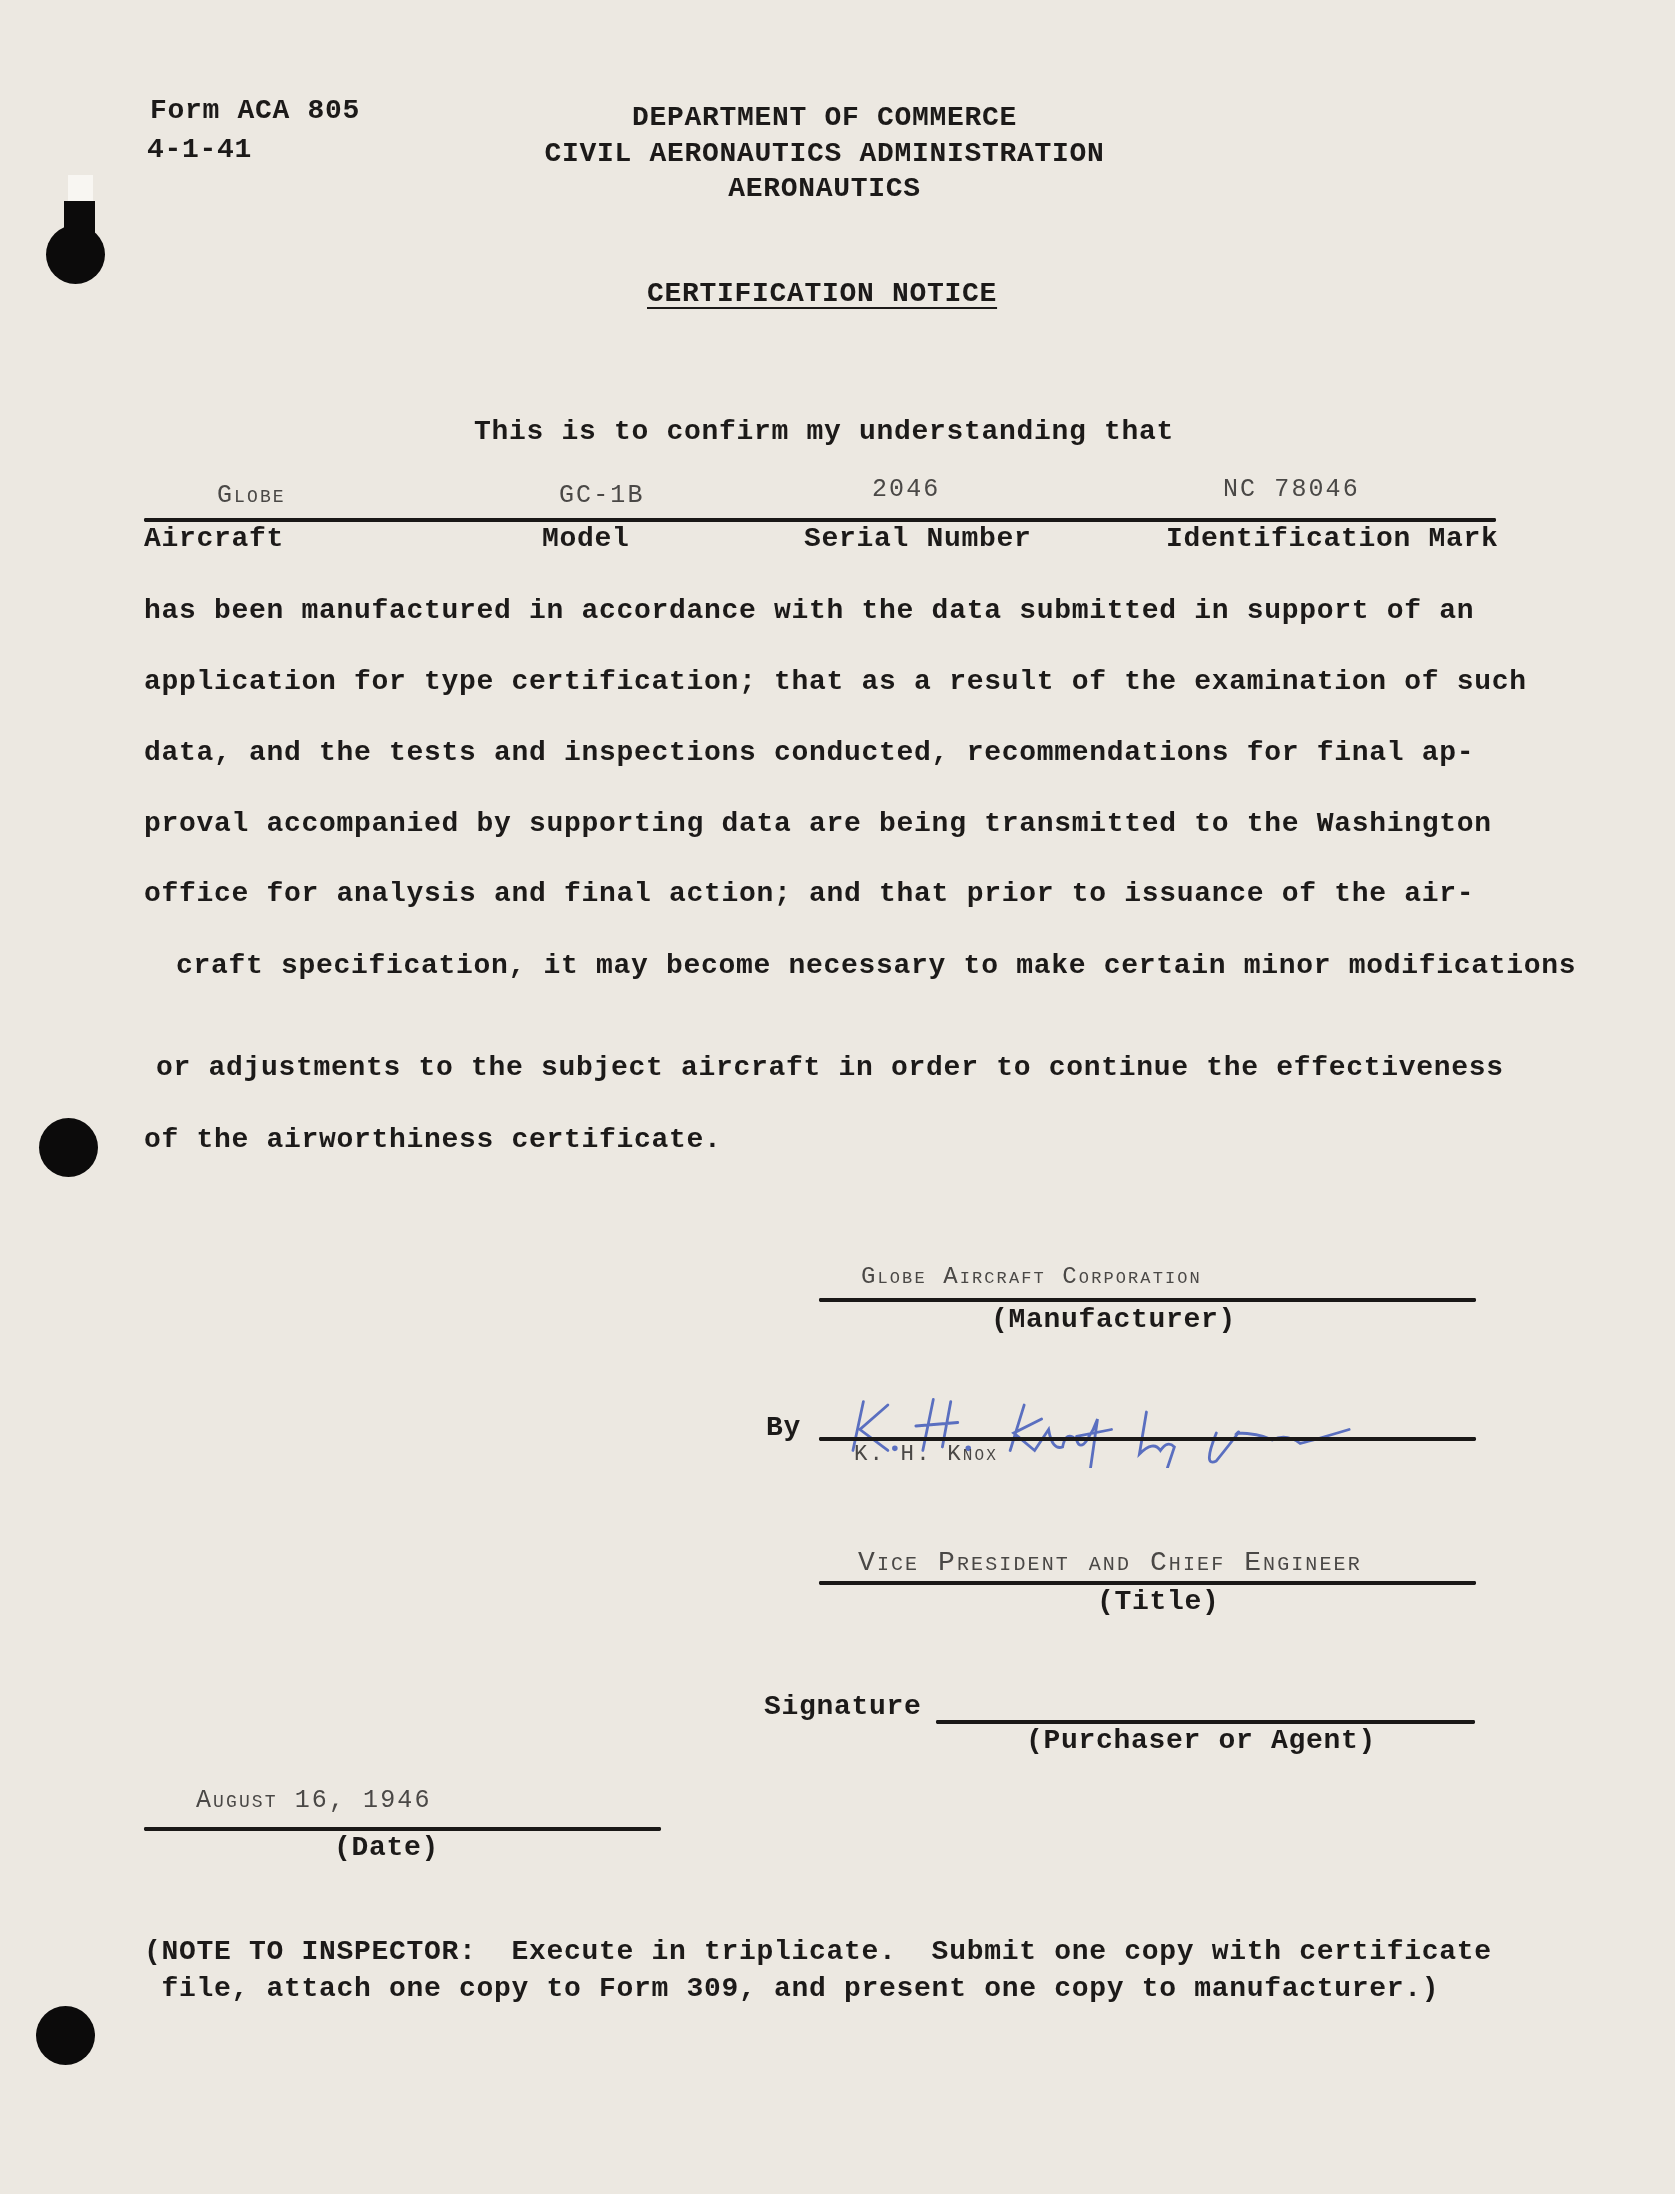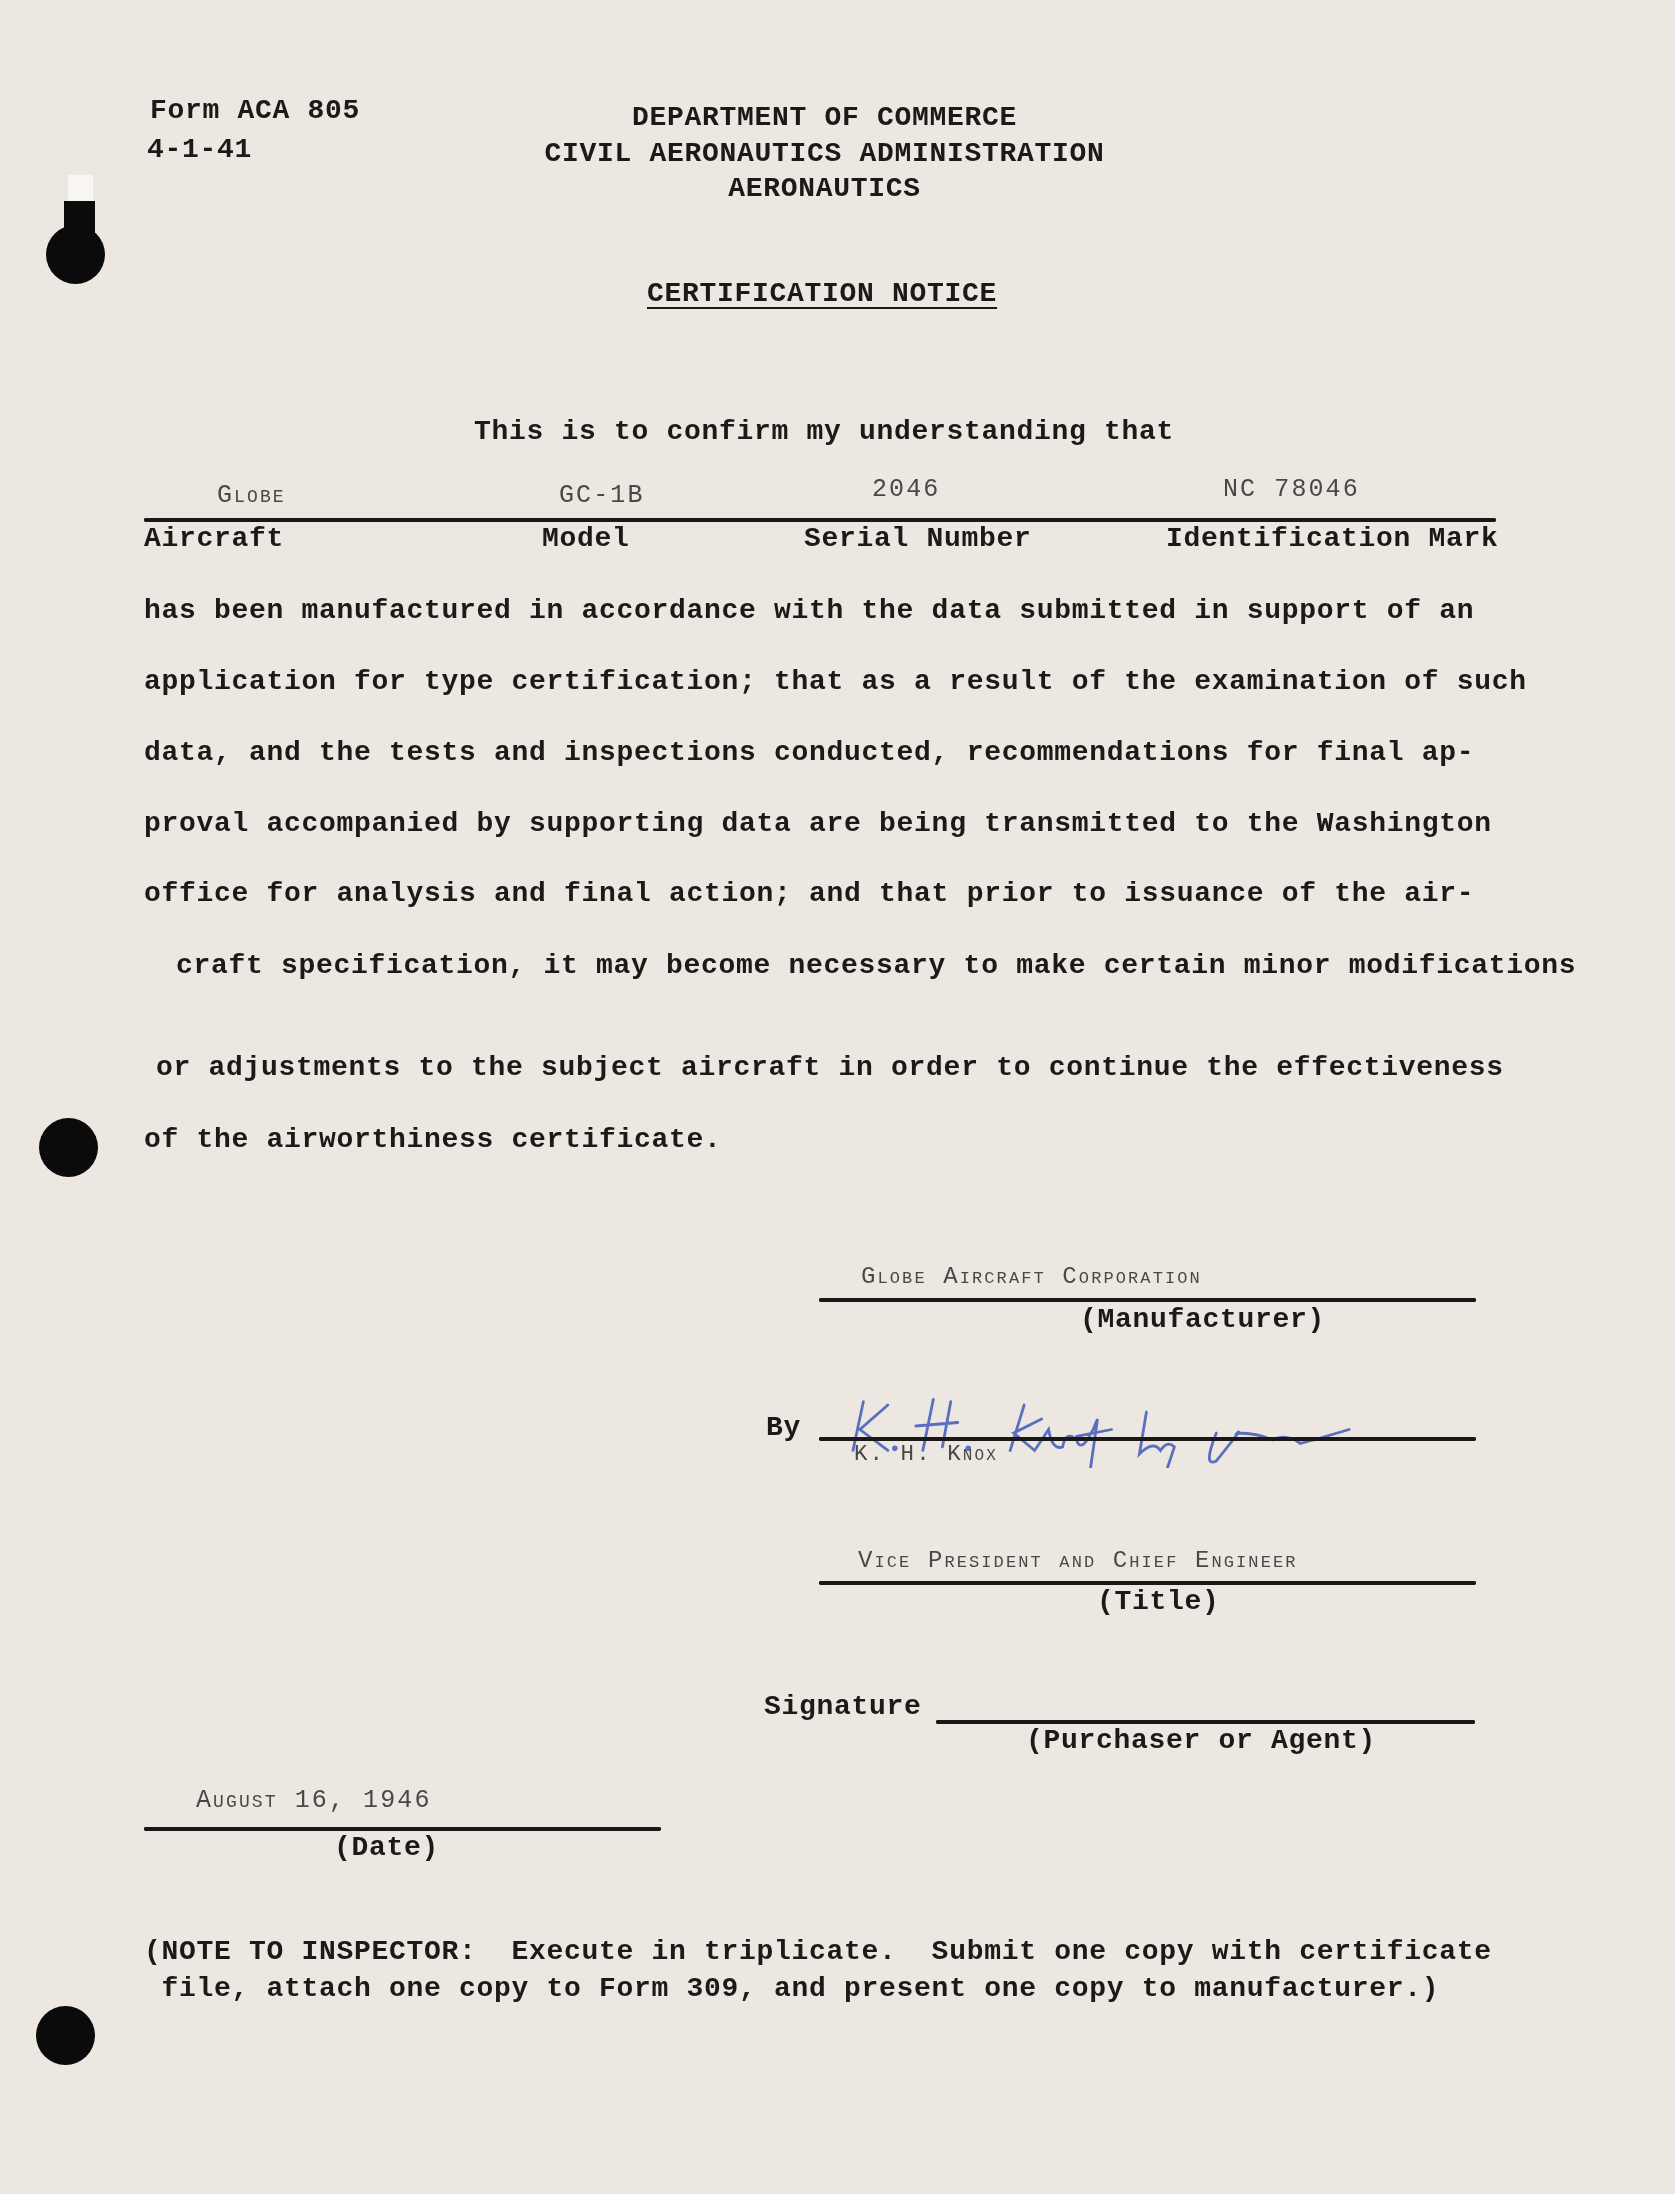--- a/index.html
+++ b/index.html
@@ -51,38 +51,38 @@
 <div class="abs type" style="left:144px; top:666px;">application for type certification; that as a result of the examination of such</div>
 <div class="abs type" style="left:144px; top:737px;">data, and the tests and inspections conducted, recommendations for final ap-</div>
 <div class="abs type" style="left:144px; top:808px;">proval accompanied by supporting data are being transmitted to the Washington</div>
 <div class="abs type" style="left:144px; top:878px;">office for analysis and final action; and that prior to issuance of the air-</div>
 <div class="abs type" style="left:136px; top:950px;margin-left:40px;">craft specification, it may become necessary to make certain minor modifications</div>
 <div class="abs type" style="left:156px; top:1020px;margin-top:32px;">or adjustments to the subject aircraft in order to continue the effectiveness</div>
 <div class="abs type" style="left:144px; top:1124px;">of the airworthiness certificate.</div>
 
 <div class="abs fill" style="left:861px; top:1263px; font-size:24px;">Globe Aircraft Corporation</div>
 <div class="rule" style="left:819px; top:1298px; width:657px;"></div>
-<div class="abs type" style="left:1080px; top:1304px;">(Manufacturer)</div>
+<div class="abs type" style="left:991px; top:1304px;">(Manufacturer)</div>
 
 <div class="abs type" style="left:766px; top:1412px;">By</div>
 <svg width="601" height="77" viewBox="0 0 860 110" style="position:absolute; left:811px; top:1391px;">
   <g fill="none" stroke="#5a6fc0" stroke-width="4" stroke-linecap="round">
     <path d="M75 15 L60 85 M110 20 L70 55 L110 85"></path>
     <circle cx="120" cy="82" r="2"></circle>
     <path d="M175 12 L160 85 M200 15 L188 80 M150 50 L210 45"></path>
     <circle cx="225" cy="82" r="2"></circle>
     <path d="M305 20 L285 85 M330 40 L290 60 L320 85 Q330 70 340 55 Q345 85 360 80 Q365 55 380 70 Q385 85 395 70 Q405 55 410 40 L400 110 M380 65 L430 55"></path>
     <path d="M480 30 L470 90 Q490 70 500 85 Q510 70 520 80 L510 110"></path>
     <path d="M580 60 Q560 110 580 100 Q620 50 610 60 Q640 60 660 70 Q680 60 700 75 Q720 70 770 55"></path>
   </g>
 </svg>
 <div class="rule" style="left:819px; top:1437px; width:657px;"></div>
 <div class="abs fill" style="left:854px; top:1441px; font-size:22.4px;">K. H. Knox</div>
 
-<div class="abs fill" style="left:858px; top:1547px; font-size:24px;">Vice President and Chief Engineer</div>
+<div class="abs fill" style="left:858px; top:1547px; font-size:28px;">Vice President and Chief Engineer</div>
 <div class="rule" style="left:819px; top:1581px; width:657px;"></div>
 <div class="abs type" style="left:1097px; top:1586px;">(Title)</div>
 
 <div class="abs type" style="left:764px; top:1691px;">Signature</div>
 <div class="rule" style="left:936px; top:1720px; width:539px;"></div>
 <div class="abs type" style="left:1026px; top:1725px;font-family:Liberation Mono, monospace;">(Purchaser or Agent)</div>
 
 <div class="abs fill" style="left:196px; top:1786px; font-size:25px;">August 16, 1946</div>
 <div class="rule" style="left:144px; top:1827px; width:517px;"></div>
 <div class="abs type" style="left:334px; top:1832px;">(Date)</div>

